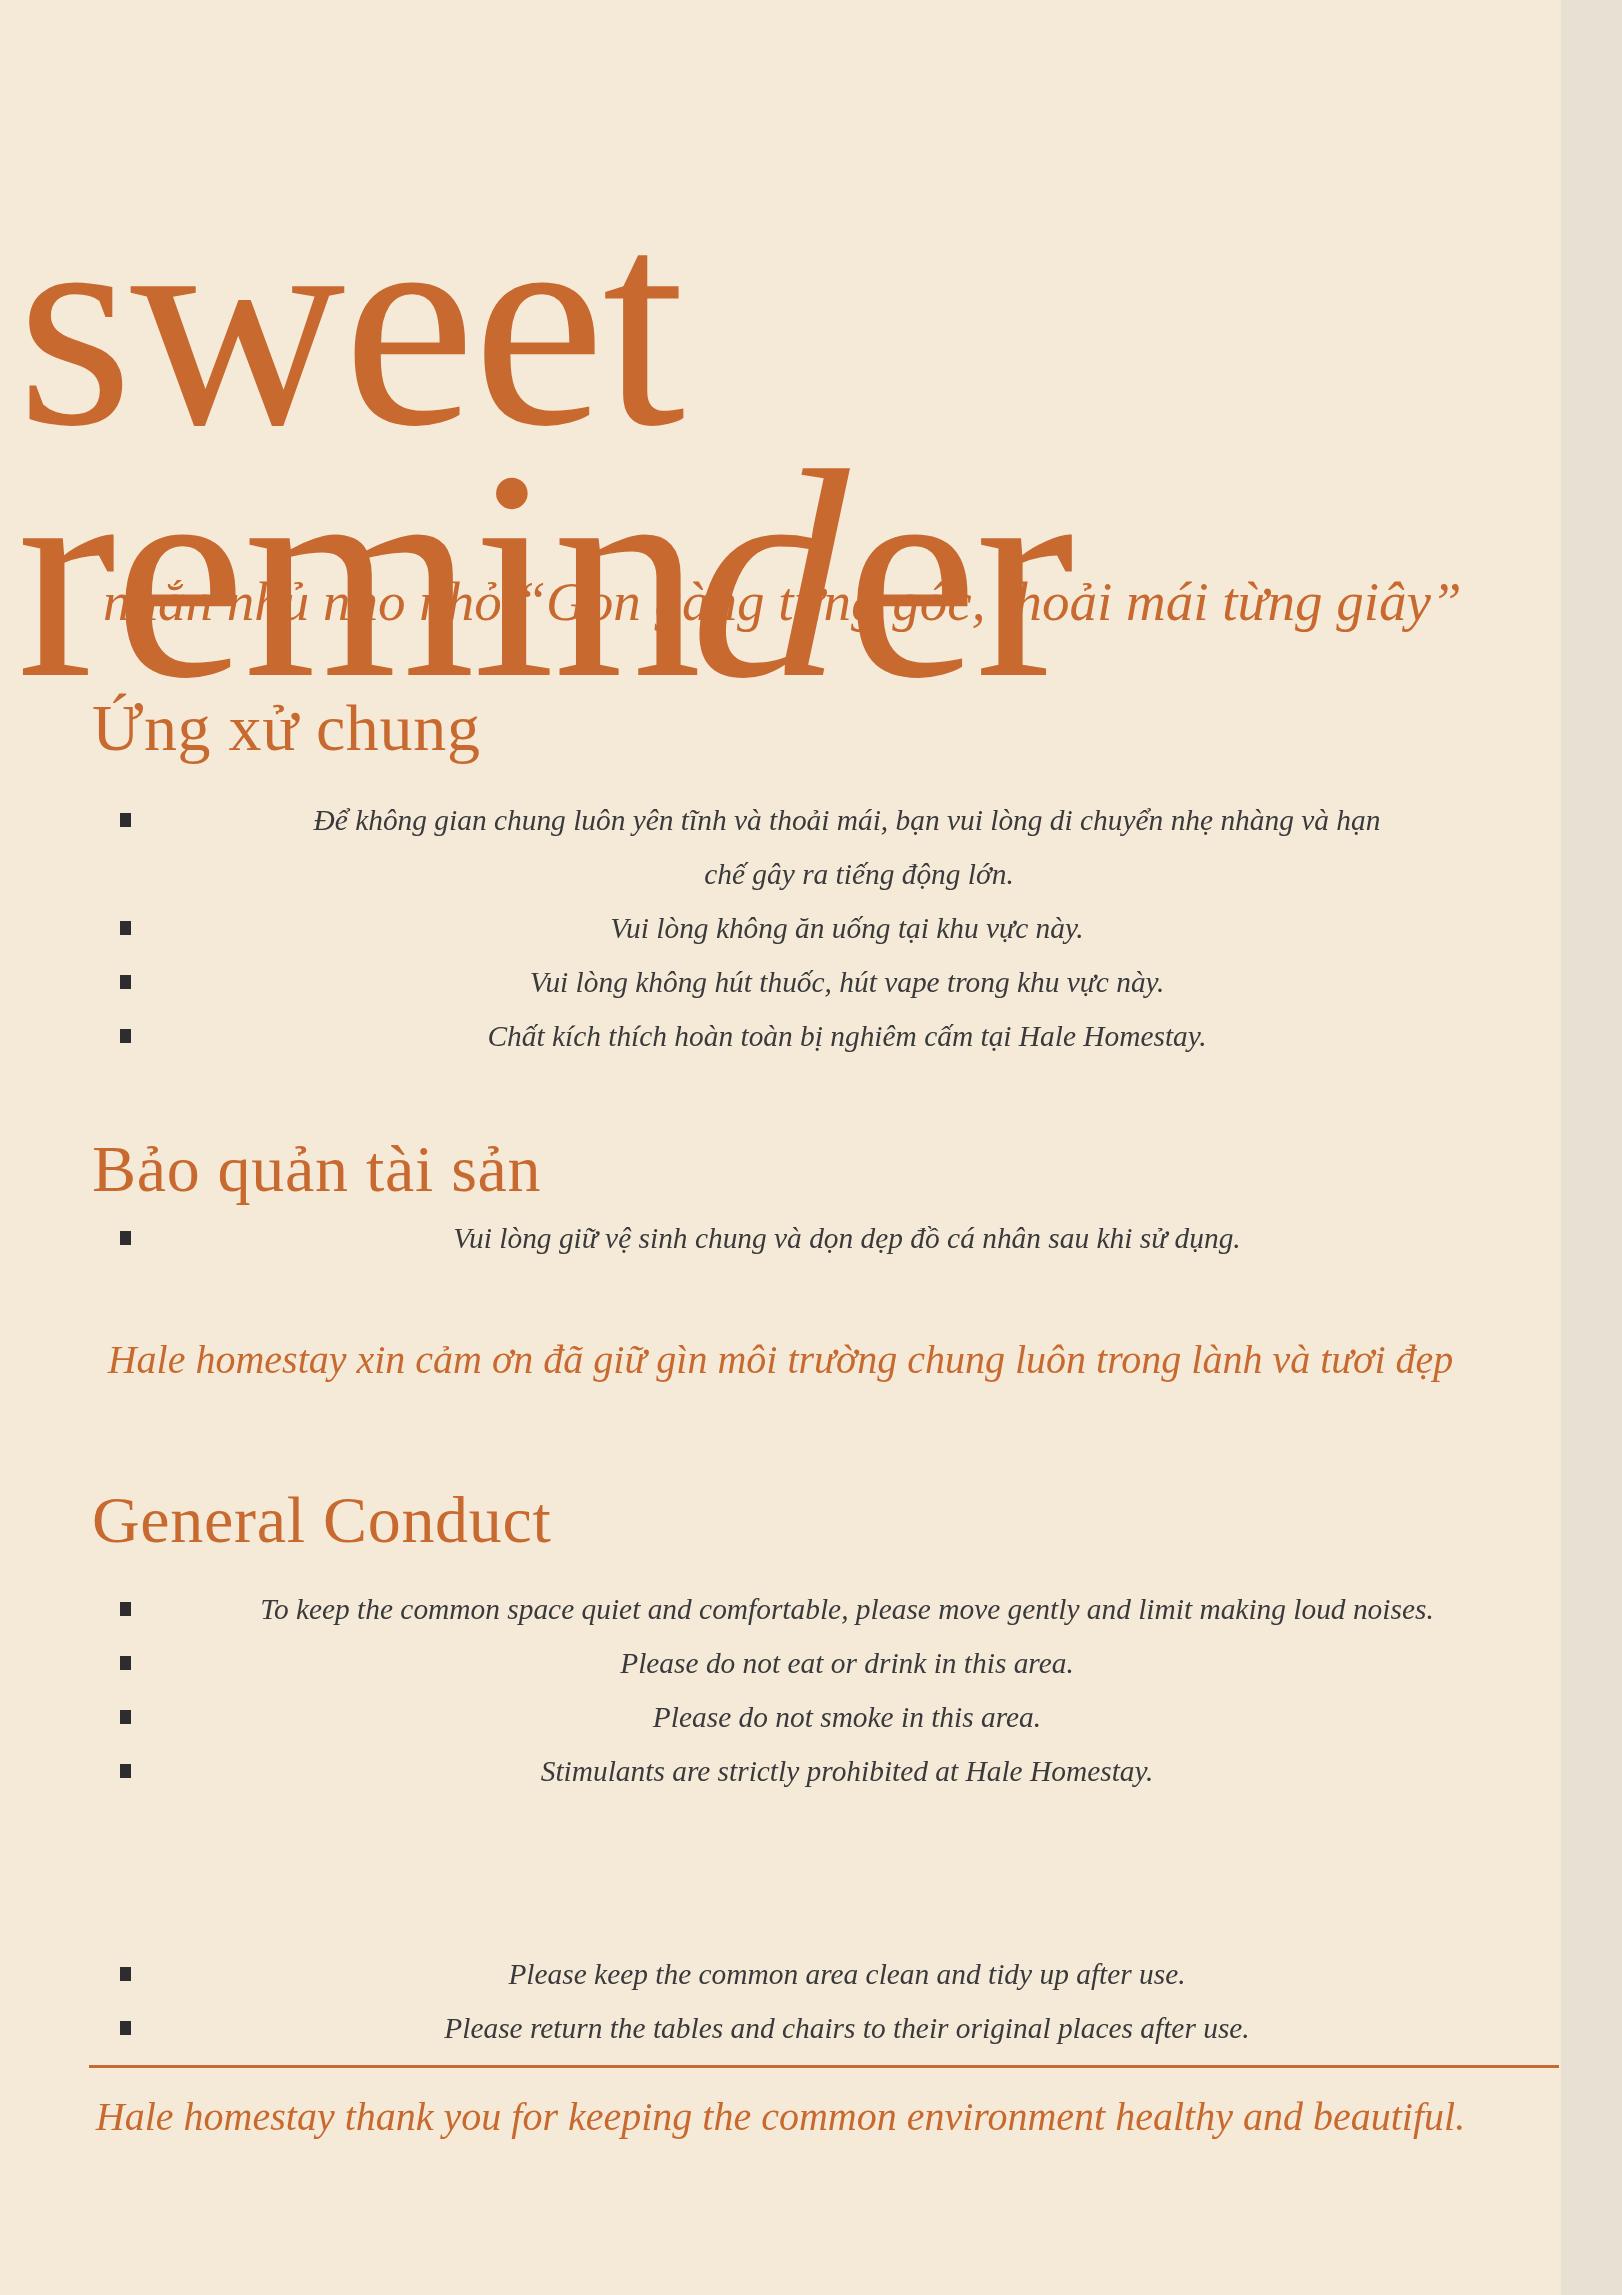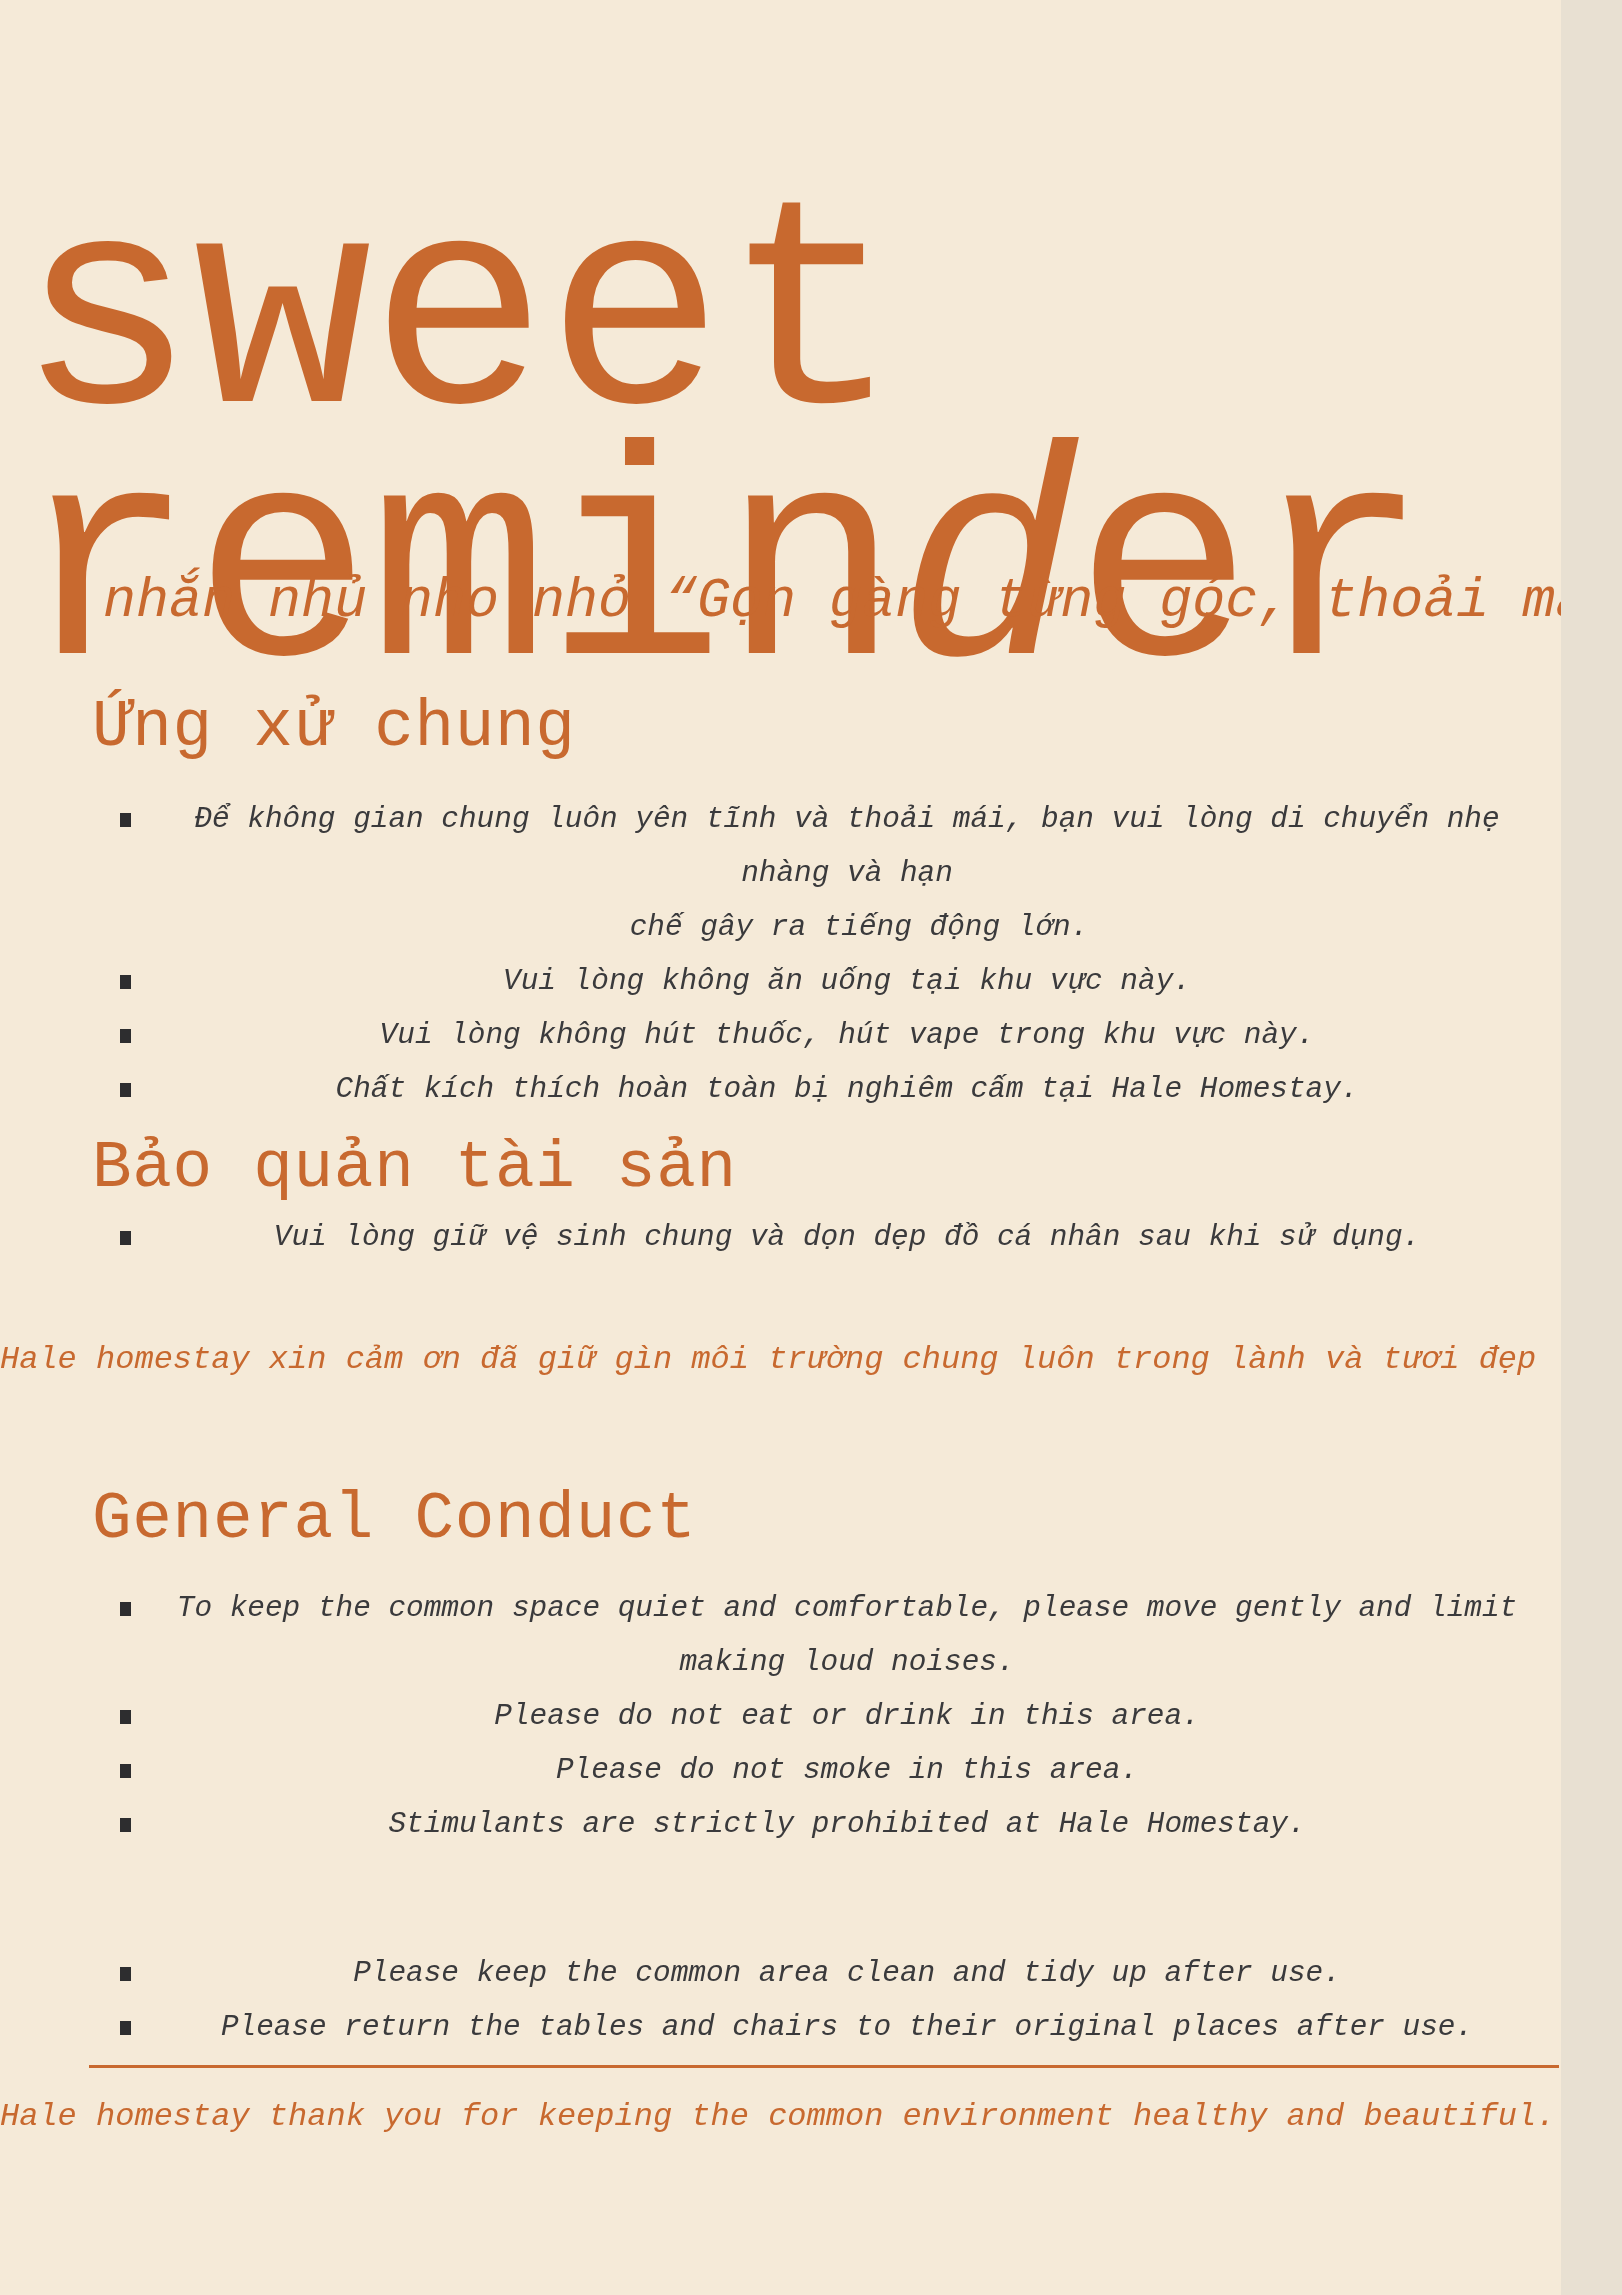--- a/index.html
+++ b/index.html
@@ -7,21 +7,21 @@
     --orange:#c8692f;
     --ink:#3a3a3c;
     --marker:#2d2d2f;
   }
   html,body{margin:0;padding:0;background:#e8e0d2;}
   .page{
     position:relative;
     width:1561px;height:2295px;
     background:var(--bg);
     overflow:hidden;
-    font-family:Liberation Mono, monospace;
+    font-family:Liberation Serif, serif;
   }
   
   .title{
     position:absolute;left:17px;top:-3.9px;
     font-size:298px;line-height:252px;
     font-weight:200;
     color:var(--orange);
     letter-spacing:-2.6px;
     white-space:nowrap;
   }
@@ -60,22 +60,22 @@
   .bullets li::before{
     content:"";
     position:absolute;left:27.5px;top:20px;
     width:11.8px;height:14.4px;
     background:var(--marker);
   }
   .bullets .cont{display:block;margin-left:24px;}
   
   .note{
     position:absolute;left:0;right:0;
-    text-align:left;
-    font-size:32px;line-height:39px;
+    text-align:center;
+    font-size:40px;line-height:39px;
     font-style:italic;font-weight:300;
     color:var(--orange);
   }
   
   .rule{
     position:absolute;left:89px;top:2065px;
     width:1470px;height:3.3px;
     background:var(--orange);
   }
 </style>

